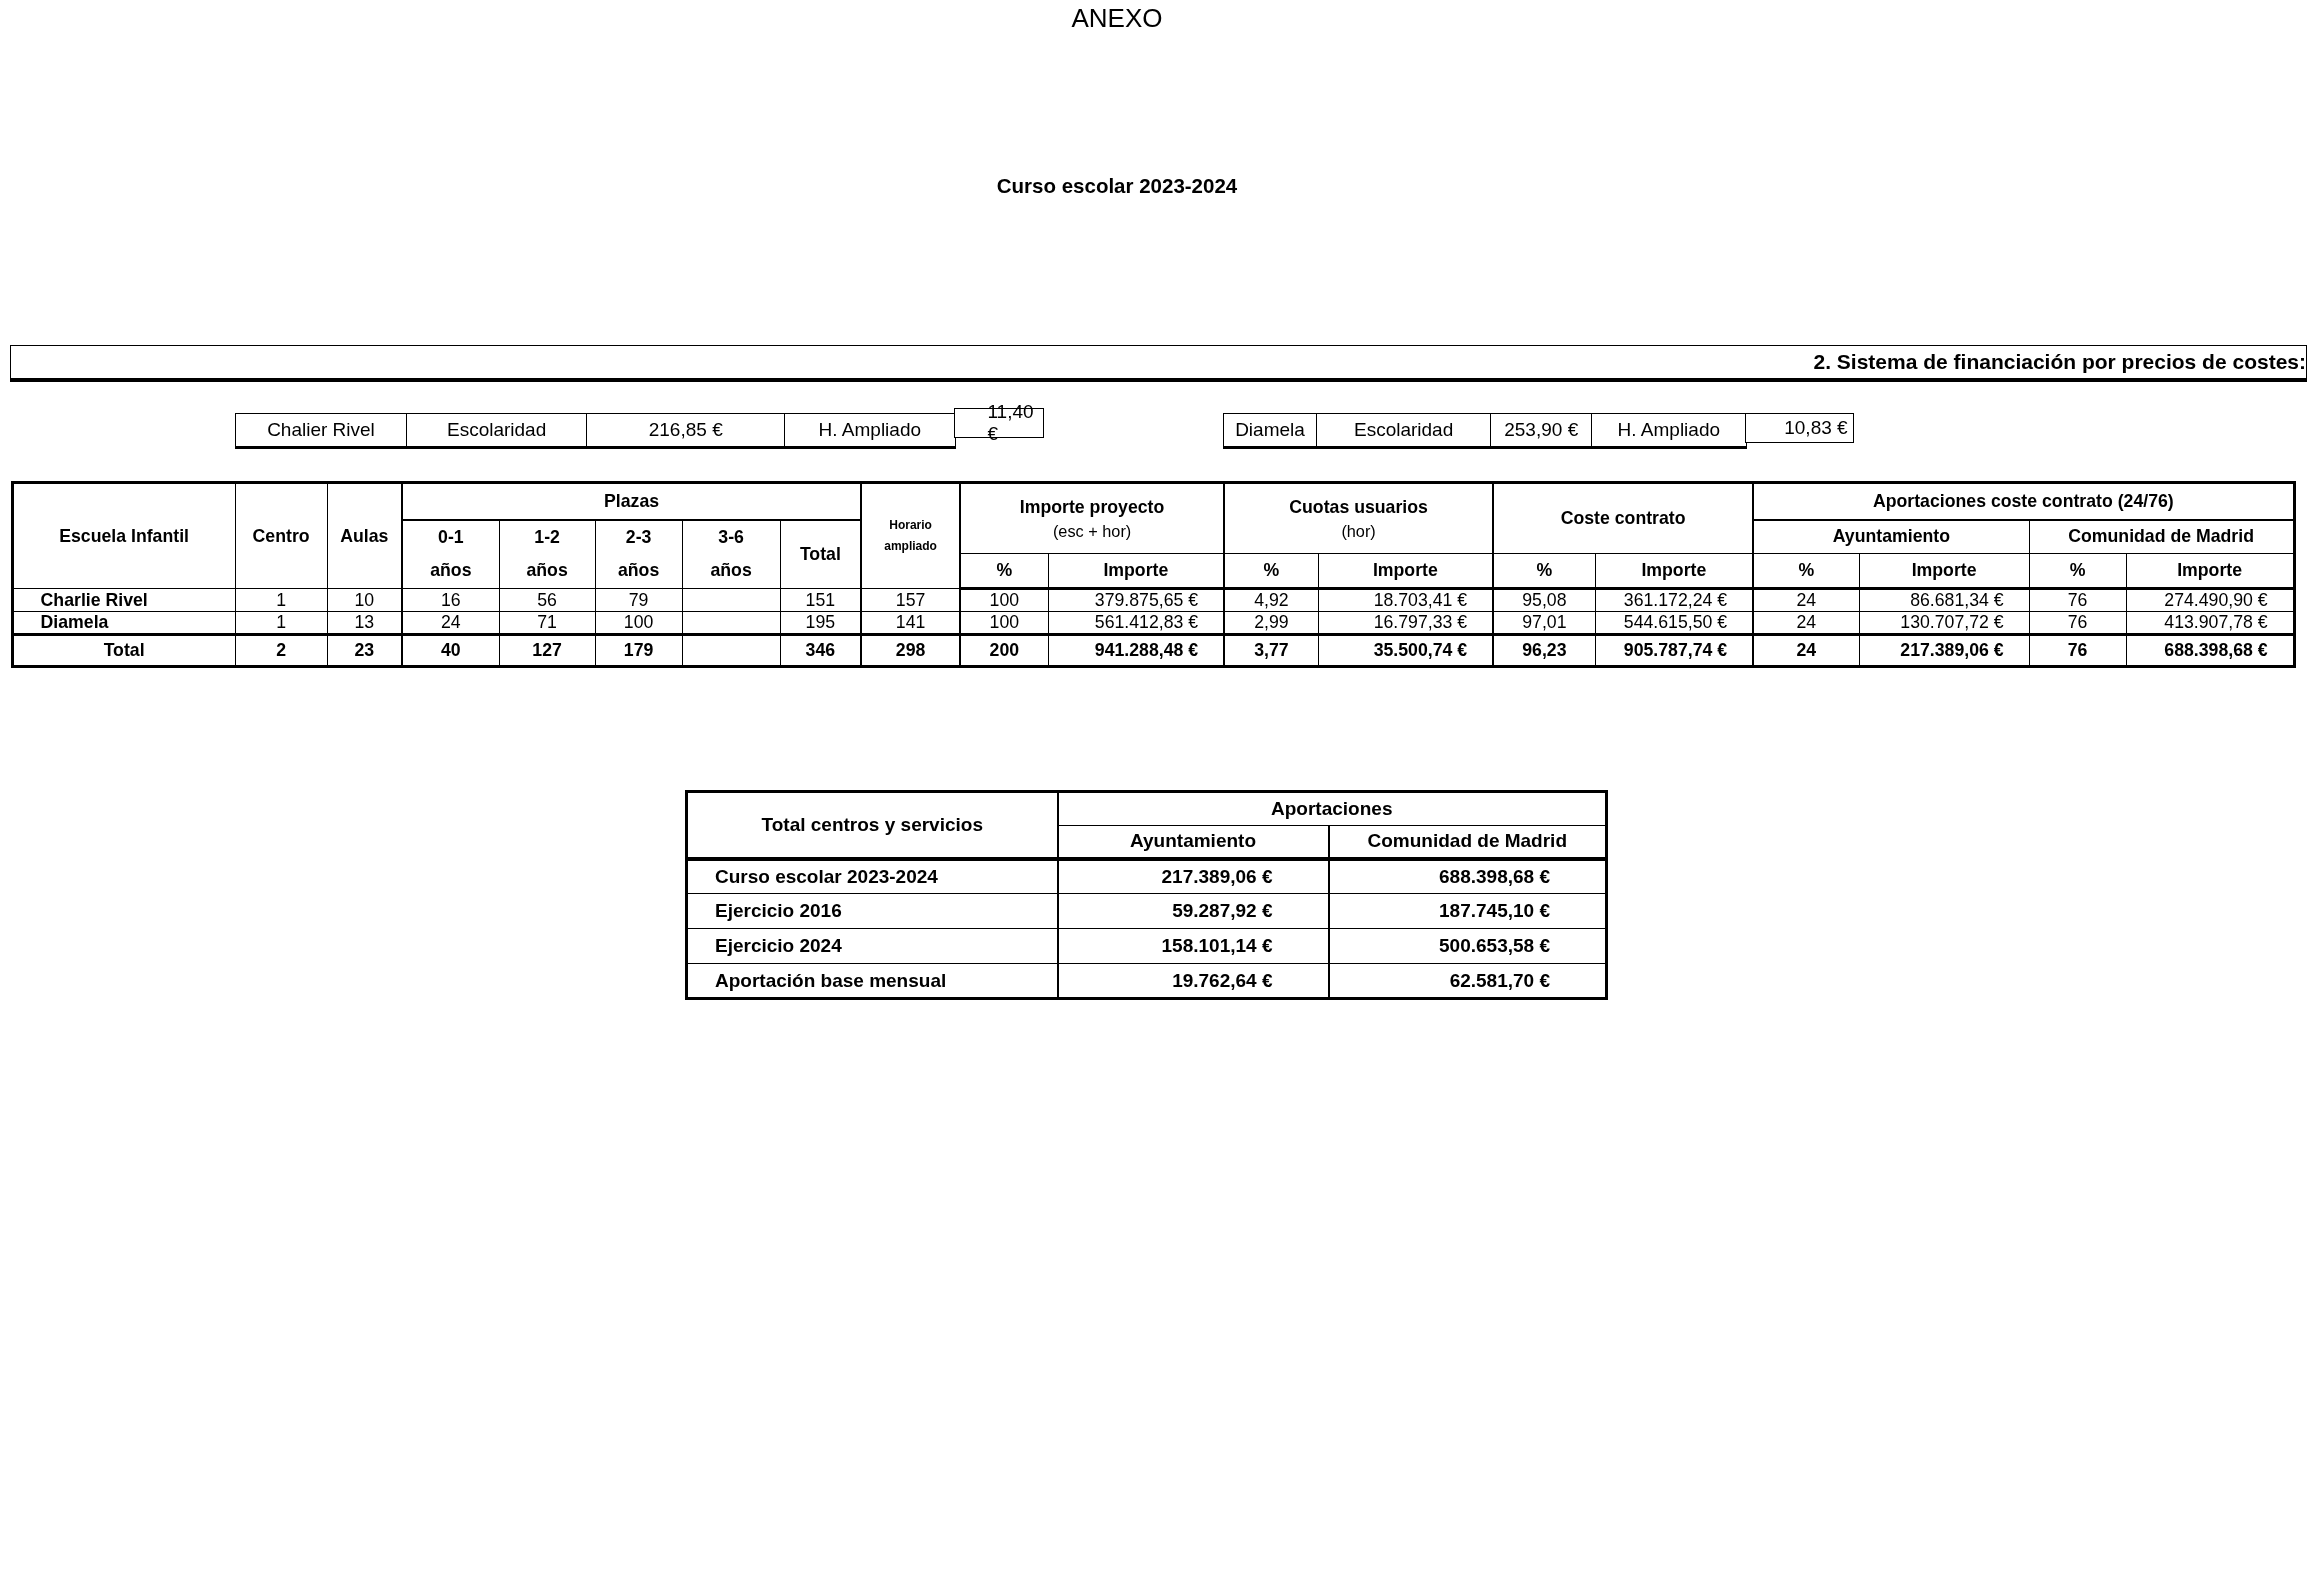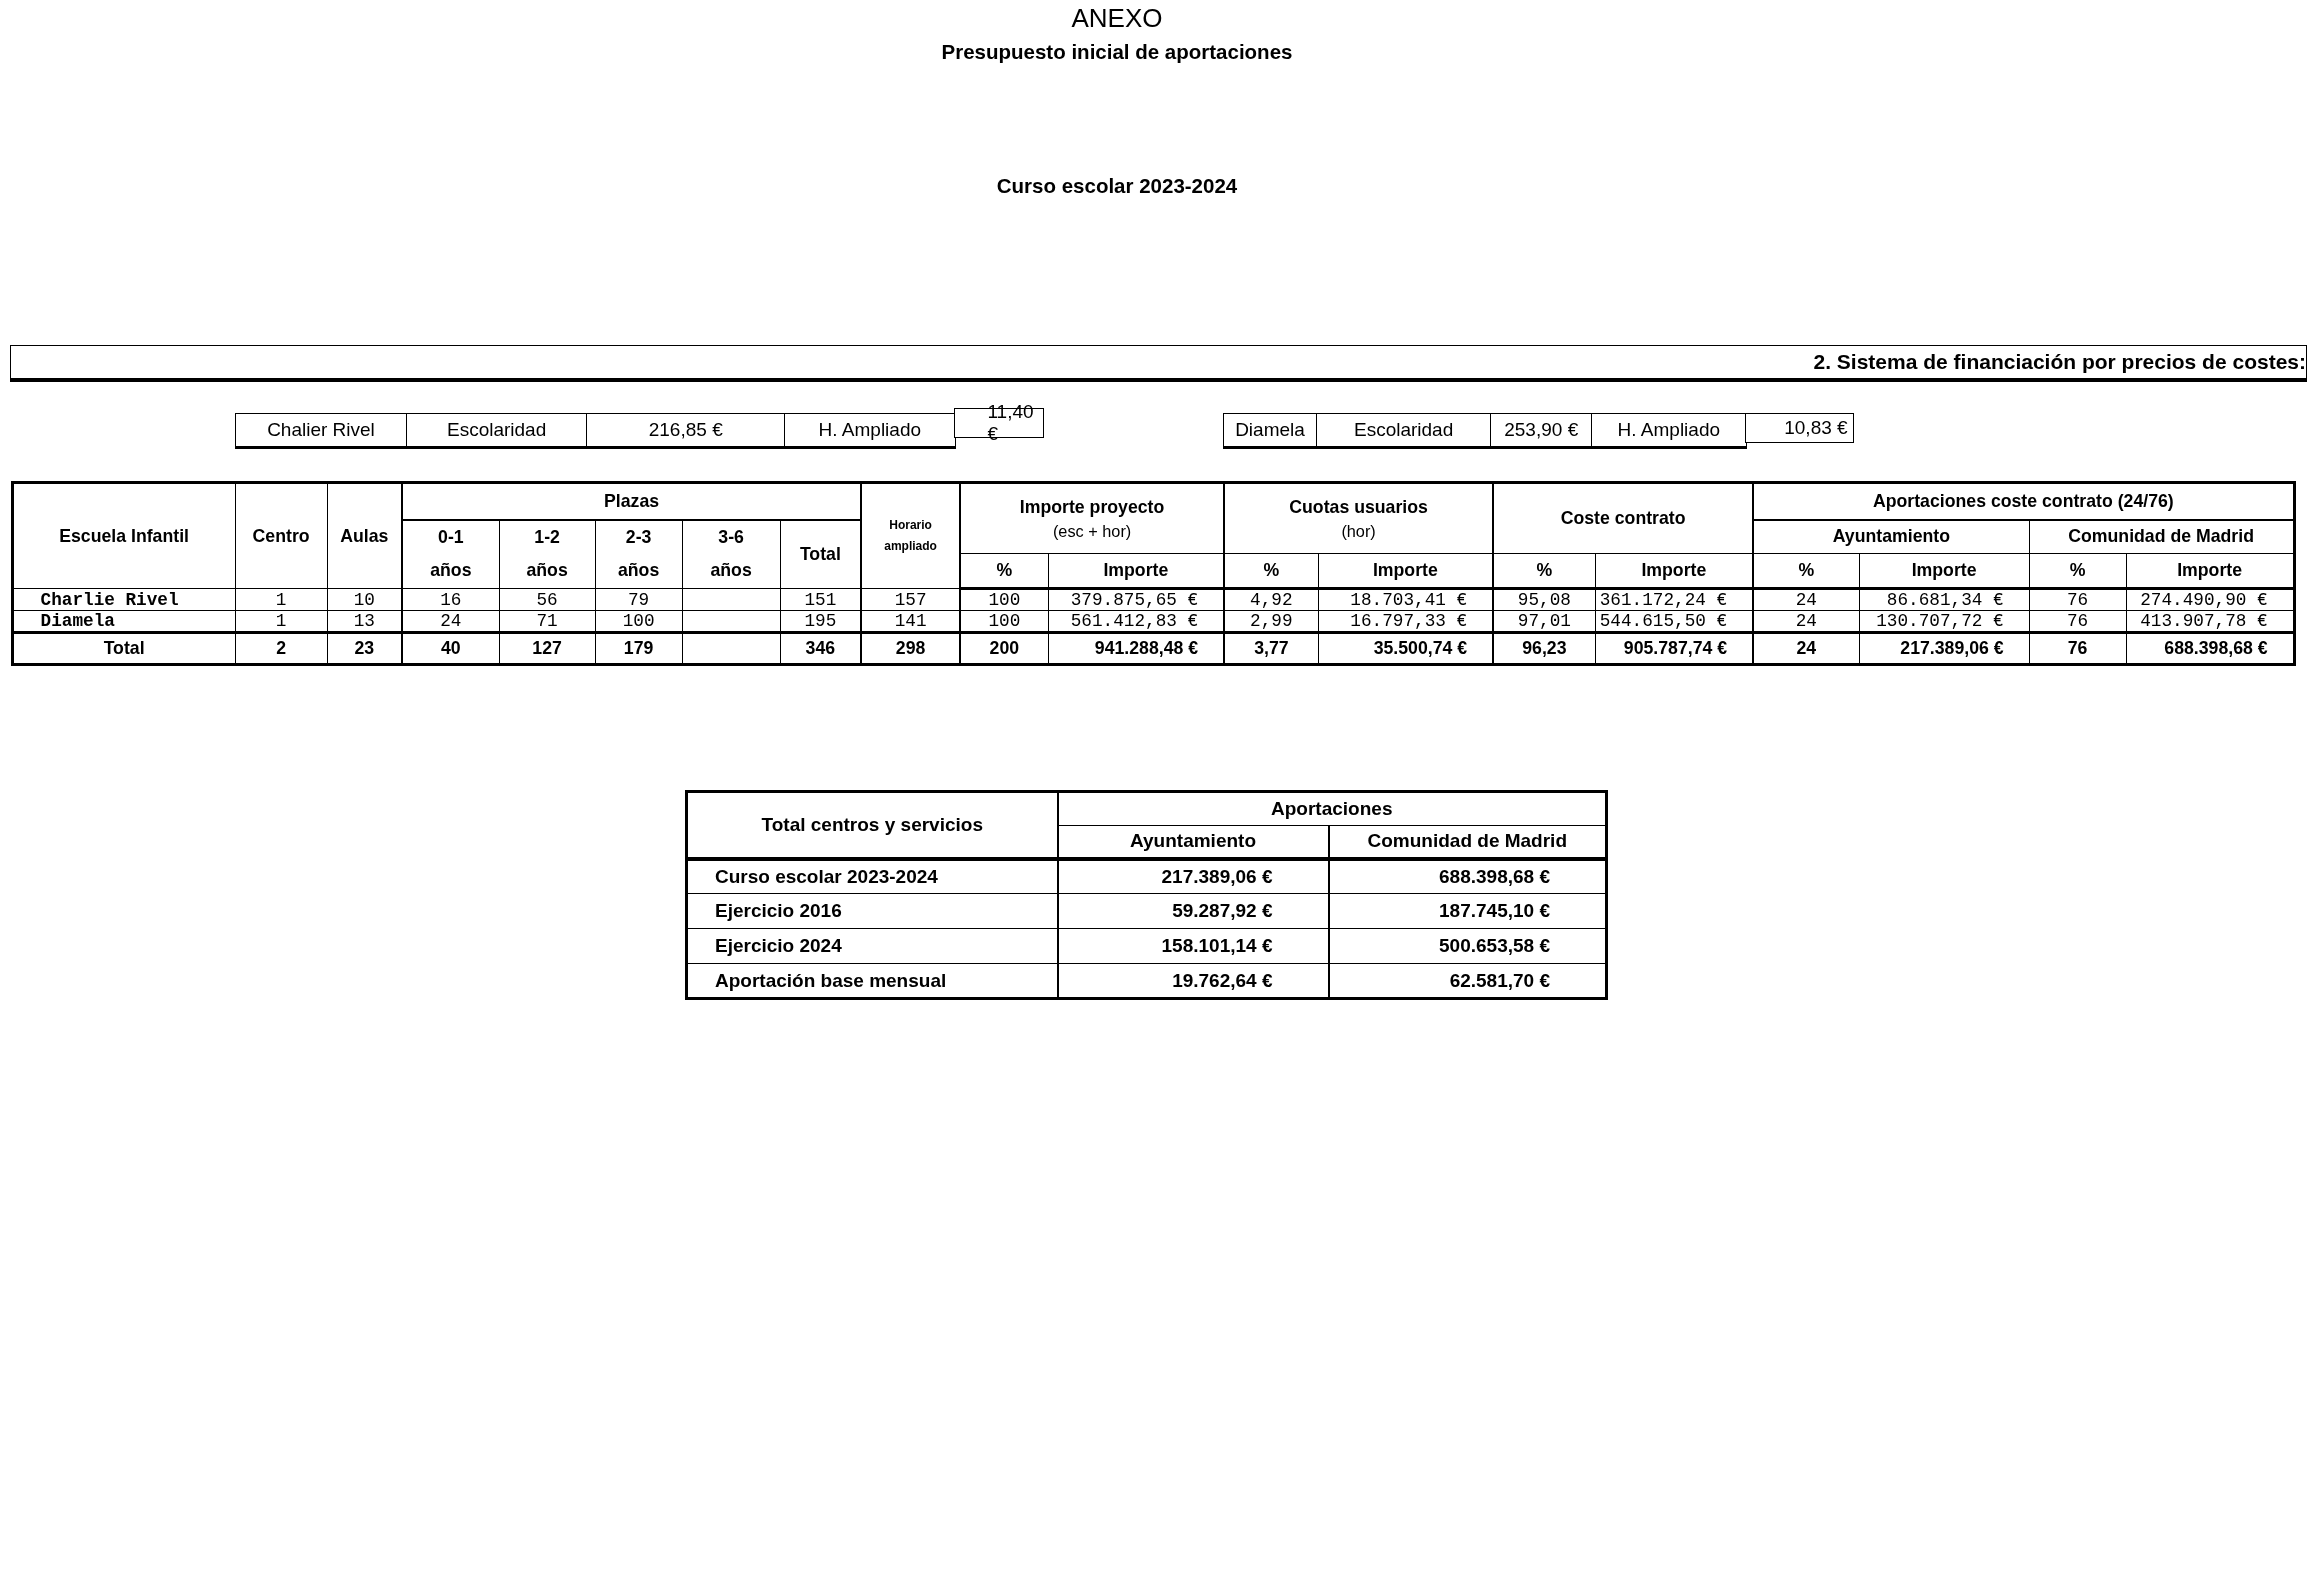--- a/index.html
+++ b/index.html
@@ -49,21 +49,21 @@
   .main-table .gl { border-left-width:2.8px; }
   .main-table .hr1 { height:37px; }
   .main-table .hr2 { height:34px; }
   .main-table .hr3 { height:35px; }
   .main-table .hr3 th { border-bottom-width:3.5px; }
   .main-table .plazas, .main-table .apor { border-bottom-width:2.8px; }
   .main-table .age { white-space:pre-line; line-height:1.9; }
   .main-table .horario { white-space:pre-line; font-size:12px; line-height:1.75; }
   .main-table .grp-title { display:block; line-height:1.45; }
   .main-table .grp-sub { display:block; font-weight:normal; font-size:16.3px; line-height:1.3; }
-  .main-table .drow { height:15px;font-family:Liberation Mono, monospace; }
+  .main-table .drow { height:15px; }
   .main-table .trow { height:32px; }
   .main-table .trow td { border-top-width:3.5px; font-weight:bold; }
   .main-table .name { text-align:left; padding-left:27px; font-weight:bold; }
   .main-table .ar { text-align:right; padding-right:25px; }
   
   .sum-table {
     position:absolute; left:685px; top:790px;
     border:3.5px solid #000;
   }
   .sum-table th, .sum-table td {
@@ -79,21 +79,20 @@
   .sum-table .srow { height:35px; }
   .sum-table .slabel { text-align:left; padding-left:27px; }
   .sum-table .sval { text-align:right; padding-right:55px; }
 </style>
 </head>
 <body>
 
 <div class="page">
 
   <div class="title-line t-main">ANEXO</div>
-  <div class="title-line t-sub1">Presupuesto inicial de aportaciones</div>
   <div class="title-line t-sub3">Curso escolar 2023-2024</div>
 
   <div class="section-box">
     <span>2. Sistema de financiación por precios de costes:</span>
   </div>
 
   <div class="price-table price-chalier">
     <div class="pcell" style="width:172px">Chalier Rivel</div>
     <div class="pcell" style="width:182px">Escolaridad</div>
     <div class="pcell" style="width:199px">216,85 €</div>

